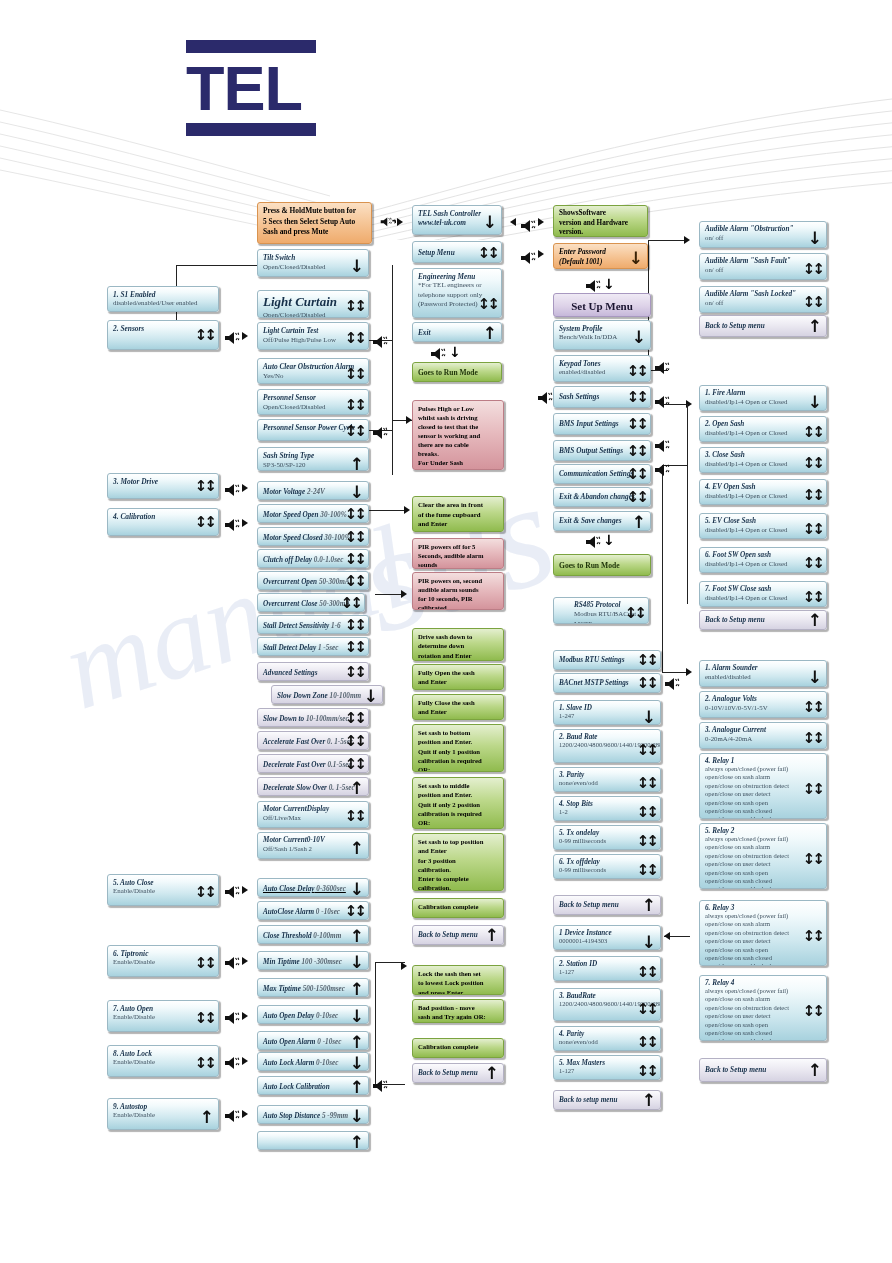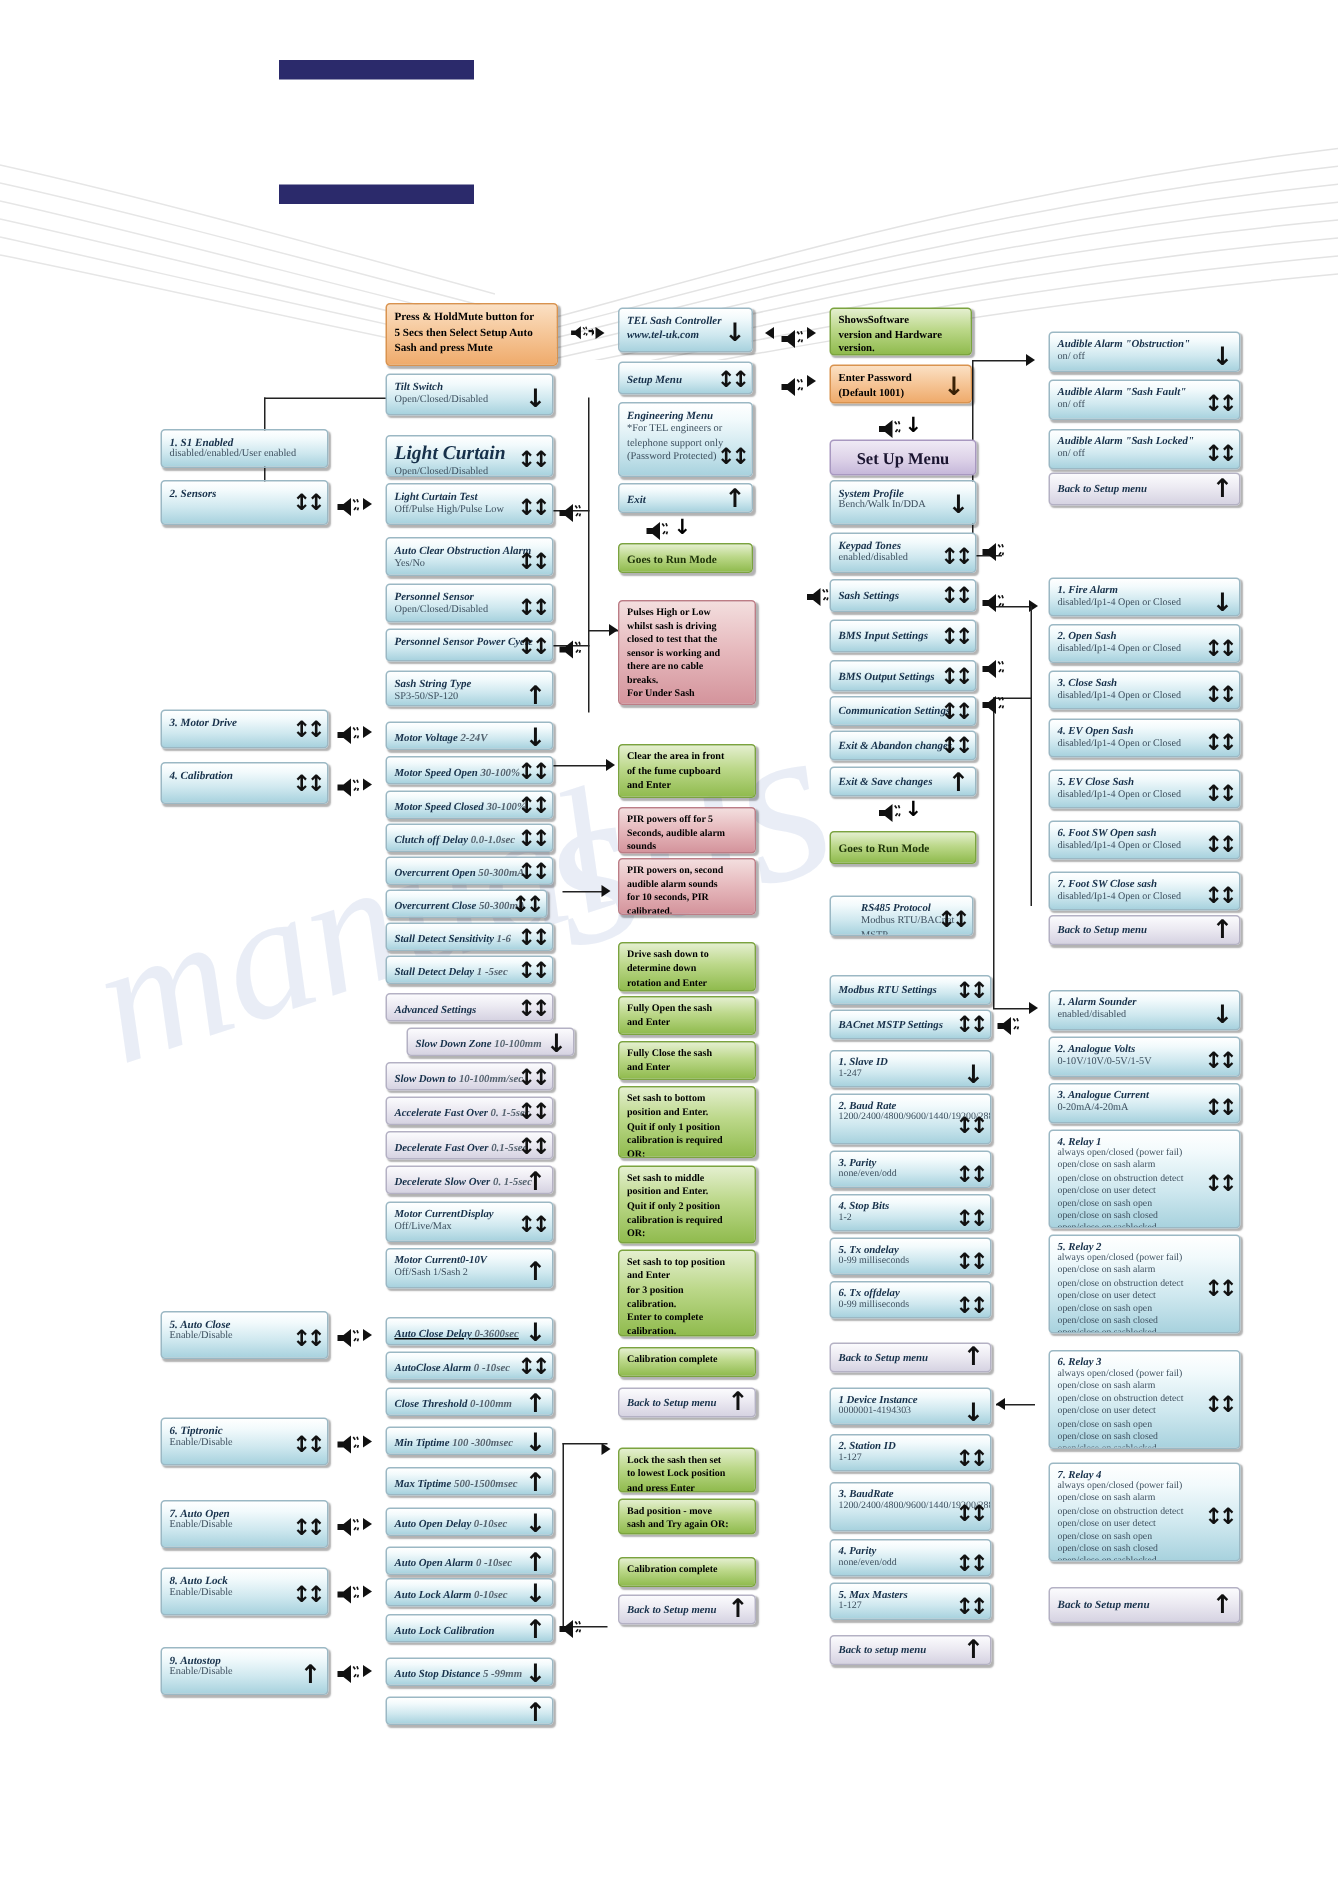--- a/index.html
+++ b/index.html
@@ -99,20 +99,21 @@
 </svg>
 </div>
 
 <div class="wm">
   <span style="left:0;top:120px;font-size:118px;transform:rotate(-18deg);">manual</span>
   <span style="left:300px;top:40px;font-size:150px;transform:rotate(-18deg);">sus</span>
 </div>
 
 <div class="logo">
   <div class="bar top"></div>
+  <div class="tel">TEL</div>
   <div class="bar bot"></div>
 </div>
 
 <div class="ln h" style="left:176px;top:265px;width:85px;"></div>
 <div class="ln v" style="left:176px;top:265px;height:75px;"></div>
 <div class="tri r" style="left:175px;top:336px;"></div>
 
 <div class="ln v" style="left:392px;top:265px;height:210px;"></div>
 <div class="ln h" style="left:360px;top:340px;width:33px;"></div>
 <div class="ln h" style="left:360px;top:430px;width:33px;"></div>
@@ -211,21 +212,21 @@
 </div>
 
 <div class="spk" style="left:520px;top:250px;">
   <svg viewBox="0 0 16 16">
       <path d="M1 6h4l5-4v12l-5-4H1z" fill="#111"></path>
       <path d="M11.5 3l1.3 1.8M14 2.8l.7 2M12 10l1.4-1.8M14.3 10.2l.6-1.8" stroke="#111" stroke-width="1.1" fill="none"></path>
     </svg>
 </div>
 <div class="tri r" style="left:538px;top:250px;"></div>
 
-<div class="bx orange" style="left:553px;top:243px;width:95px;height:26px;">
+<div class="bx orange" style="left:553px;top:243px;width:95px;height:26px;font-style:italic;">
   <div style="font-size:7.2px;font-weight:bold;line-height:10px;">
     <span>Enter Password</span><br>
     <span>(Default 1001)</span>
   </div>
   <span class="ar dn" style="top:6px;color:#3a2206;">↓</span>
 </div>
 
 <div class="spk" style="left:585px;top:278px;">
   <svg viewBox="0 0 16 16">
       <path d="M1 6h4l5-4v12l-5-4H1z" fill="#111"></path>

